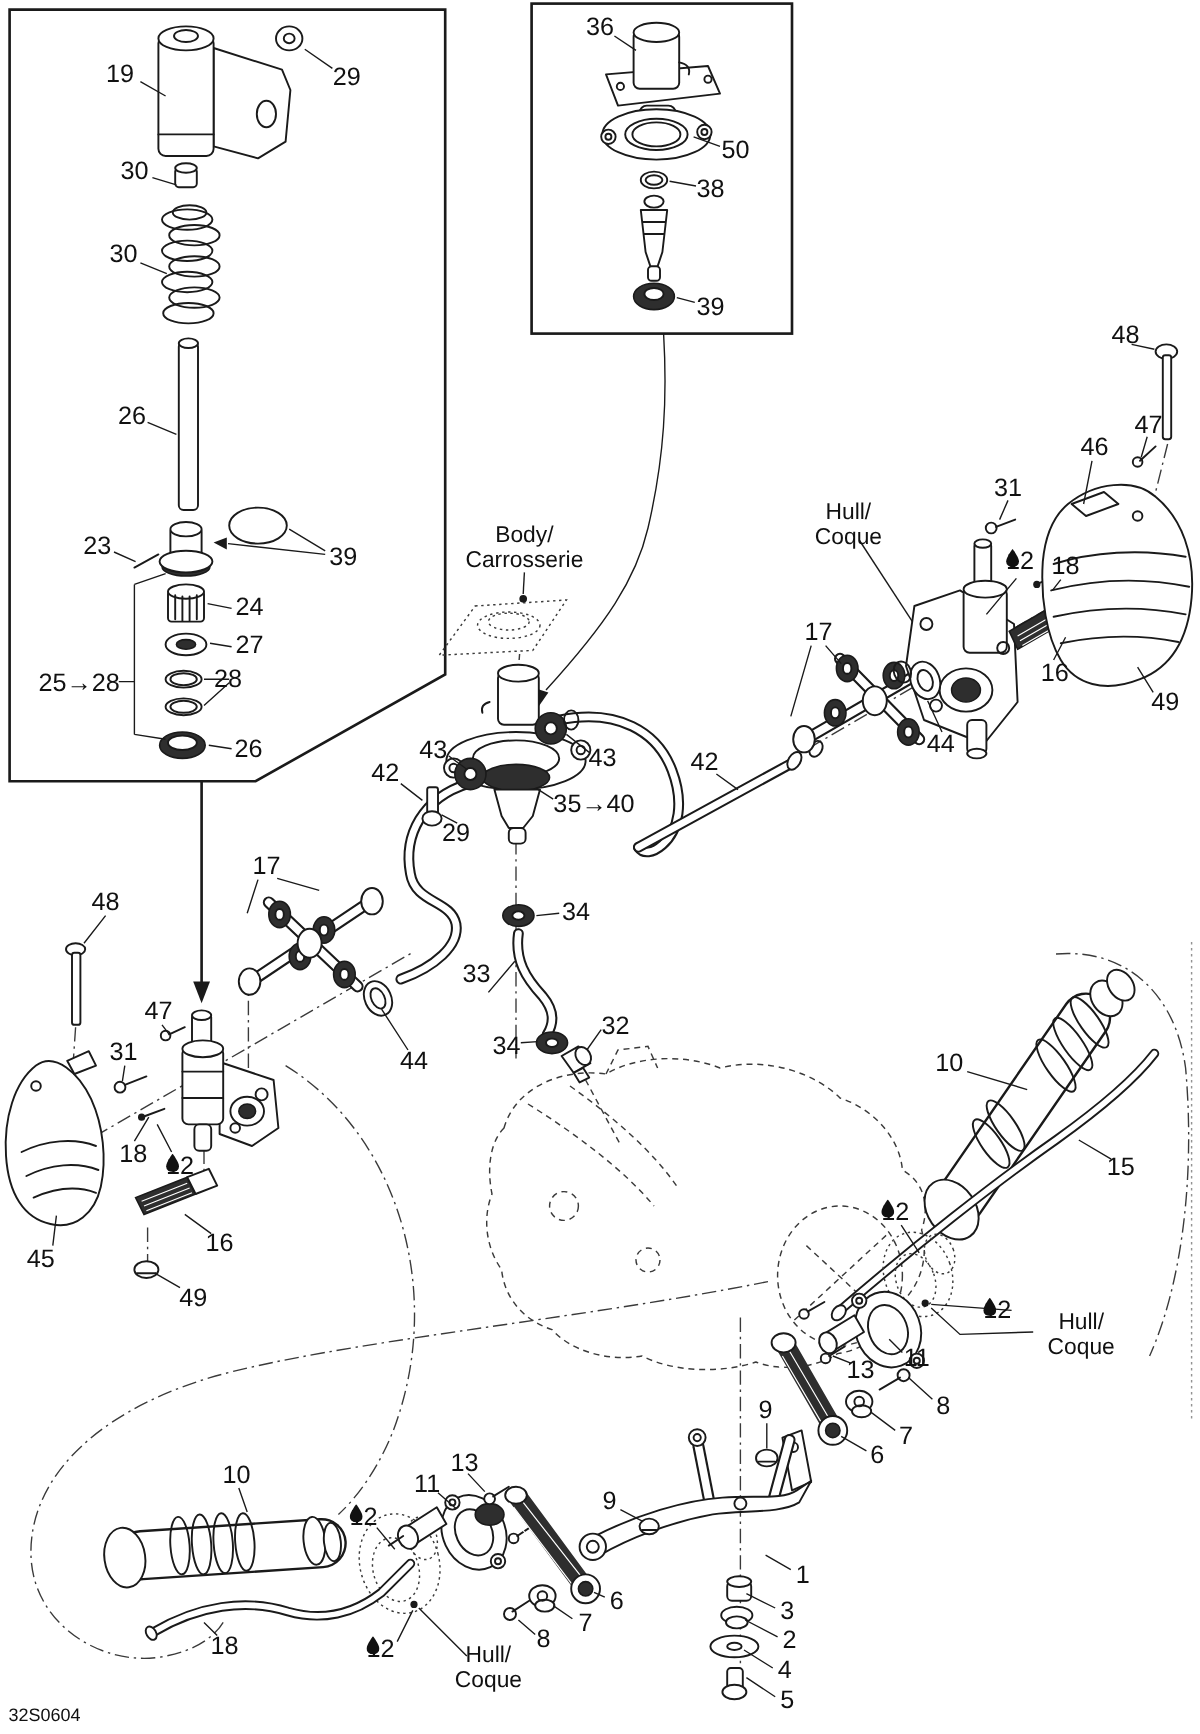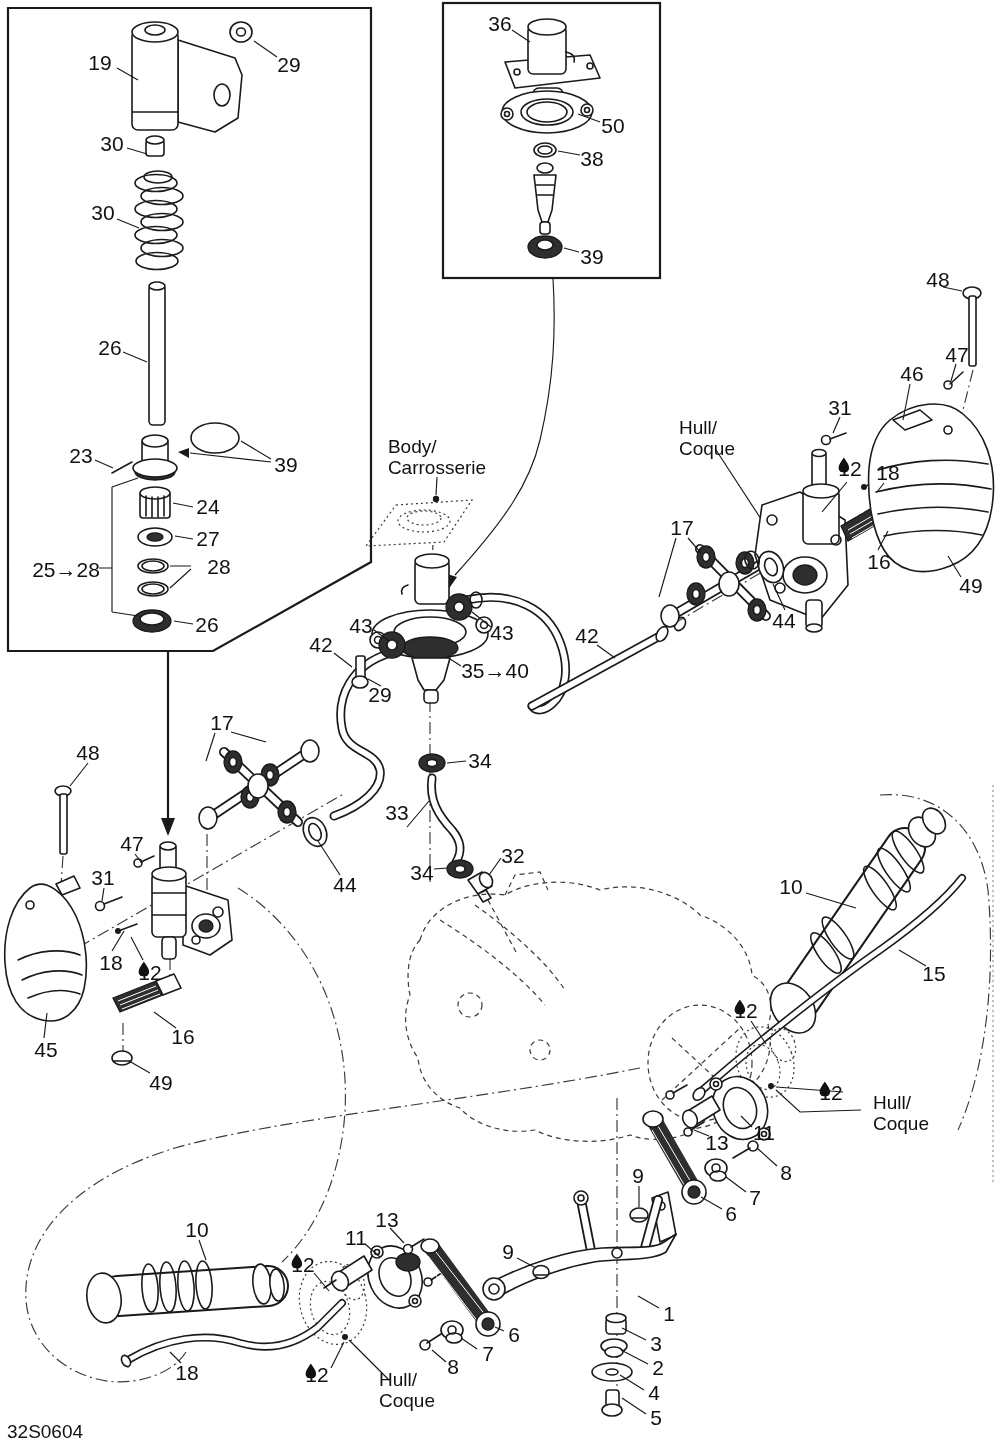--- a/index.html
+++ b/index.html
@@ -2,22 +2,22 @@
 <html><head>
 <meta charset="utf-8">
 <style>
   html,body{margin:0;padding:0;background:#fff;}
   .stage{position:relative;width:1000px;height:1445px;background:#ffffff;overflow:hidden;
          font-family:"Liberation Sans", sans-serif;color:#111;}
   .stage svg{position:absolute;left:0;top:0;}
   .co{position:absolute;transform:translate(-50%,-50%);font-size:21px;line-height:1;
       white-space:nowrap;display:flex;align-items:center;gap:2px;}
   .co2{position:absolute;transform:translate(-50%,-50%);font-size:19px;line-height:1.12;
-       white-space:pre;}
-  .code{position:absolute;left:7px;top:1421px;font-size:19px;}
+       text-align:center;white-space:pre;}
+  .code{position:absolute;left:7px;top:1421px;font-size:15px;}
   .drip{width:11px;height:15px;fill:#111;flex:0 0 auto;}
   
   .wh{fill:#ffffff;stroke:#1a1a1a;stroke-width:1.6;stroke-linejoin:round;}
   .dk{fill:#2e2e2e;stroke:#1a1a1a;stroke-width:1.3;}
   .ln{fill:none;stroke:#1a1a1a;stroke-width:1.6;stroke-linecap:round;}
   .th{stroke-width:2.2;}
   .ldr{fill:none;stroke:#1a1a1a;stroke-width:1.15;}
   .dd{fill:none;stroke:#3a3a3a;stroke-width:1.15;stroke-dasharray:12 4 2 4;}
   .dsh{fill:none;stroke:#3a3a3a;stroke-width:1.2;stroke-dasharray:5 4;}
   .dot{fill:none;stroke:#3a3a3a;stroke-width:1.2;stroke-dasharray:2 3;}
@@ -517,21 +517,21 @@
     </div>
   <div class="co" style="left:286px;top:464px">
       <span>39</span>
     </div>
   <div class="co" style="left:208px;top:506px">
       <span>24</span>
     </div>
   <div class="co" style="left:208px;top:538px">
       <span>27</span>
     </div>
-  <div class="co" style="left:219px;top:566px">
+  <div class="co" style="left:190px;top:566px">
       <span>28</span>
     </div>
   <div class="co" style="left:66px;top:569px">
       <span>25→28</span>
     </div>
   <div class="co" style="left:207px;top:624px">
       <span>26</span>
     </div>
 
   <div class="co" style="left:500px;top:23px">
@@ -628,21 +628,21 @@
         <path d="M5 0C5 0 0 6.5 0 9.8A5 4.4 0 0 0 10 9.8C10 6.5 5 0 5 0Z"></path>
       </svg>
       <span>12</span>
     </div>
   <div class="co" style="left:183px;top:1036px">
       <span>16</span>
     </div>
   <div class="co" style="left:161px;top:1082px">
       <span>49</span>
     </div>
-  <div class="co" style="left:46px;top:1049px">
+  <div class="co" style="left:34px;top:1049px">
       <span>45</span>
     </div>
 
   <div class="co" style="left:397px;top:812px">
       <span>33</span>
     </div>
   <div class="co" style="left:480px;top:760px">
       <span>34</span>
     </div>
   <div class="co" style="left:422px;top:872px">

